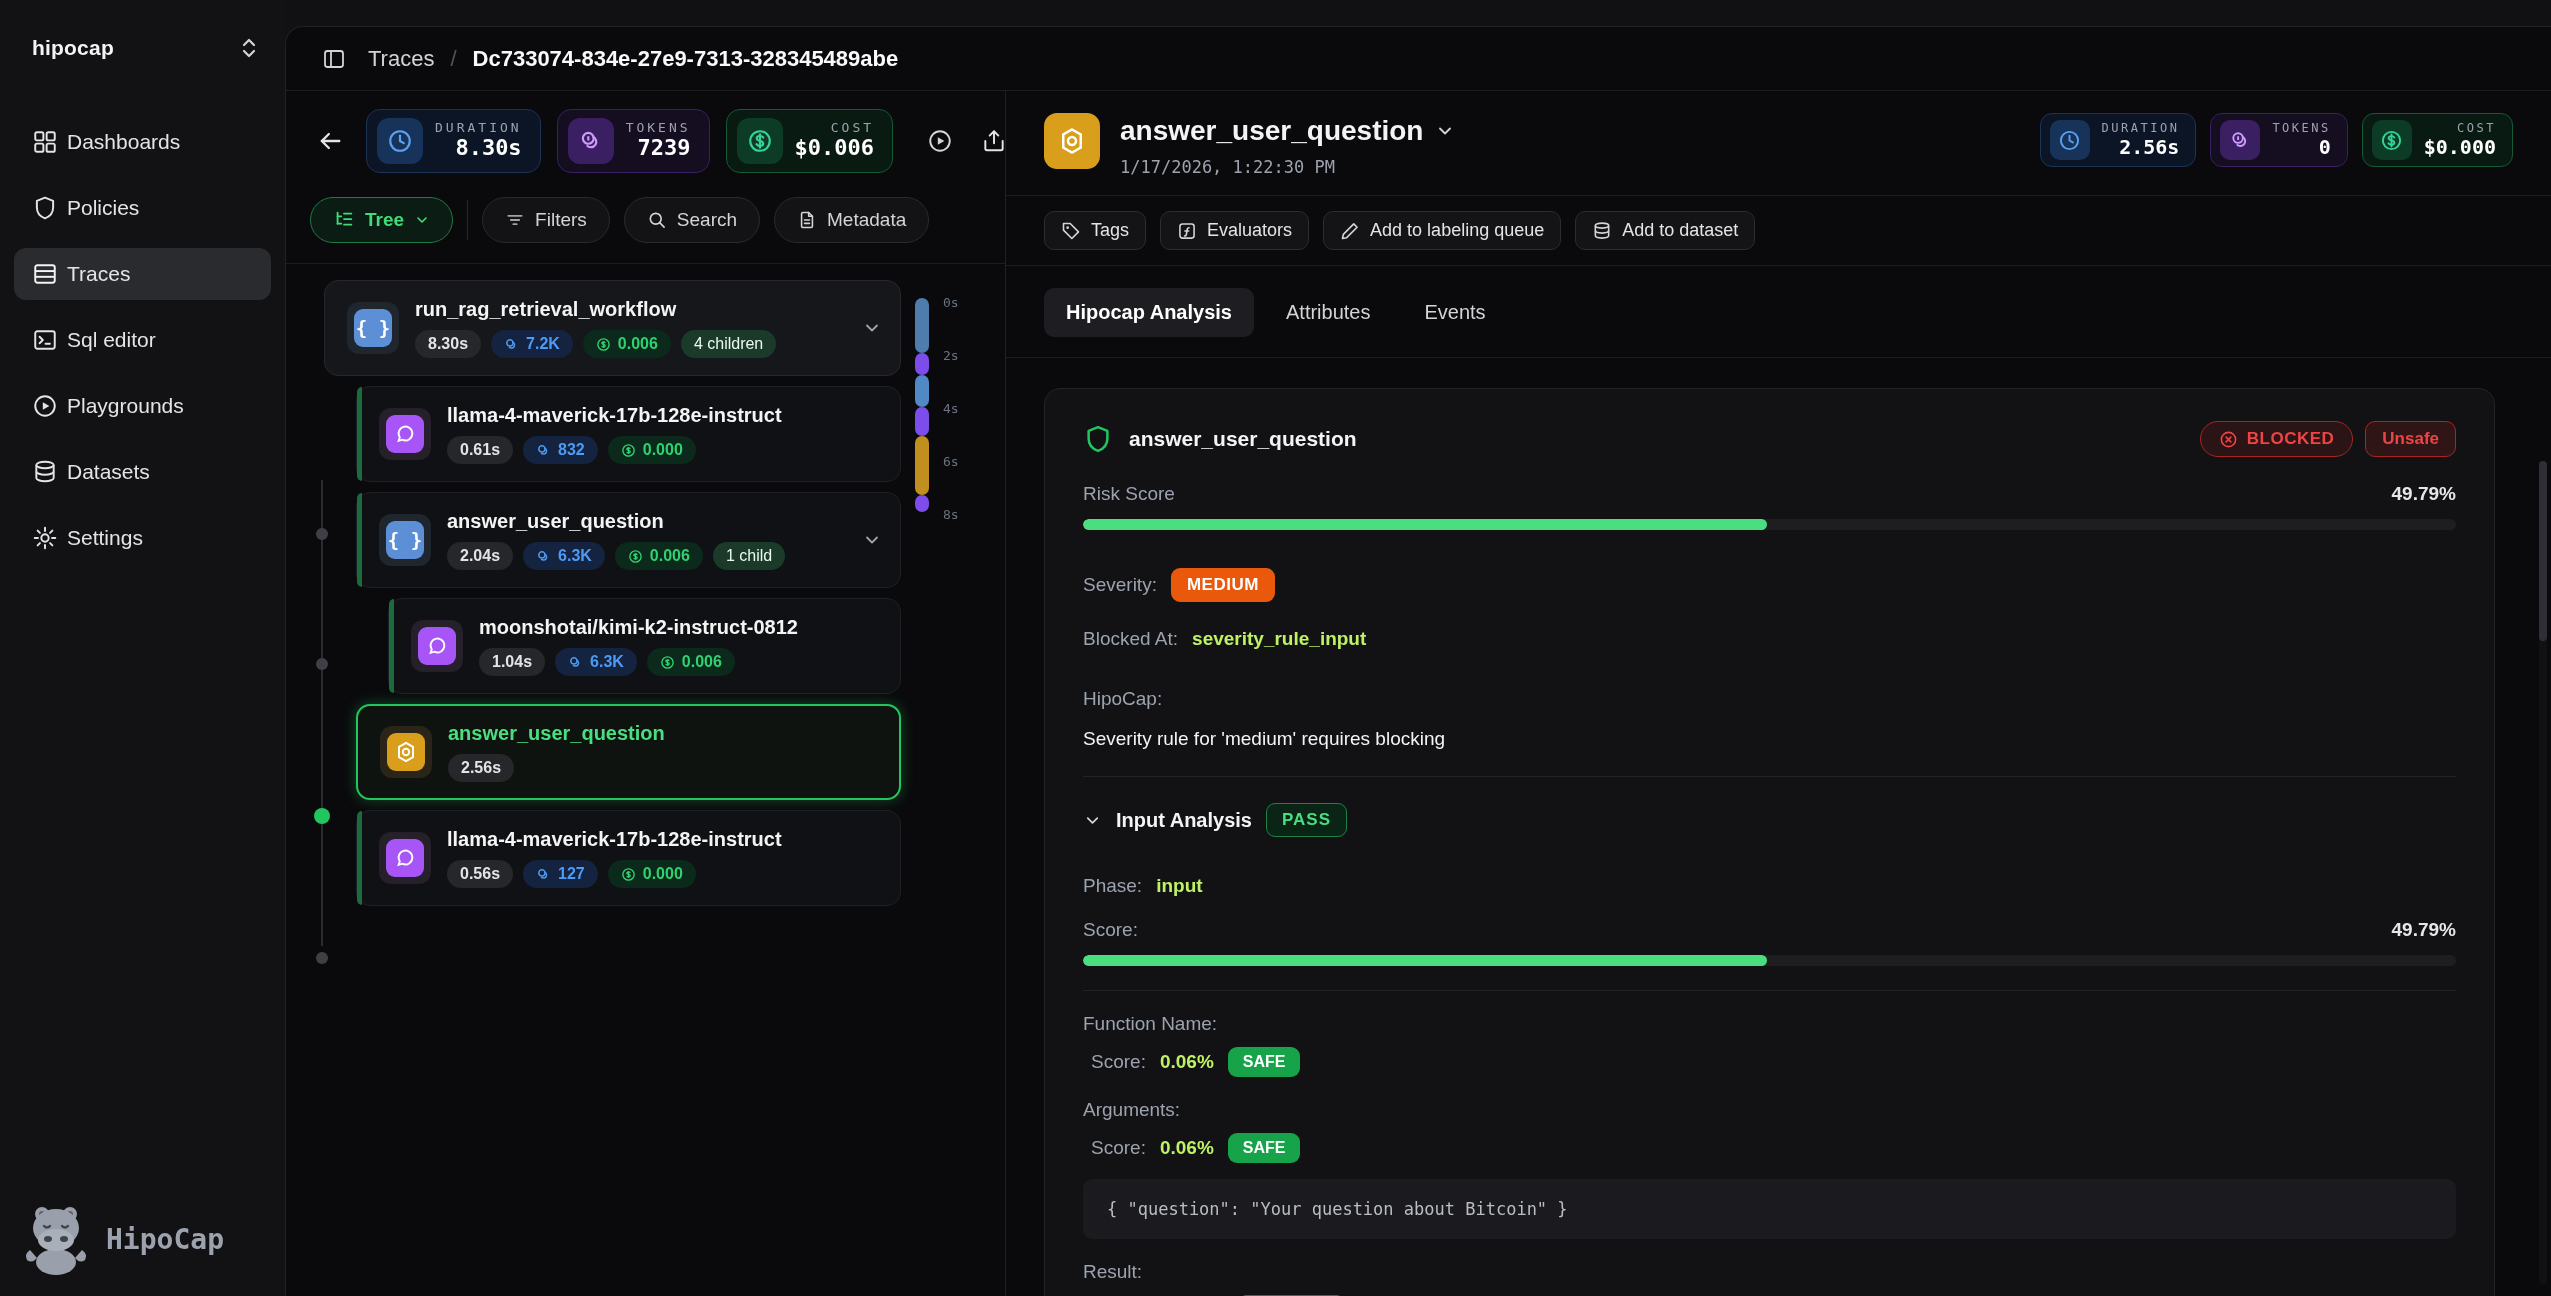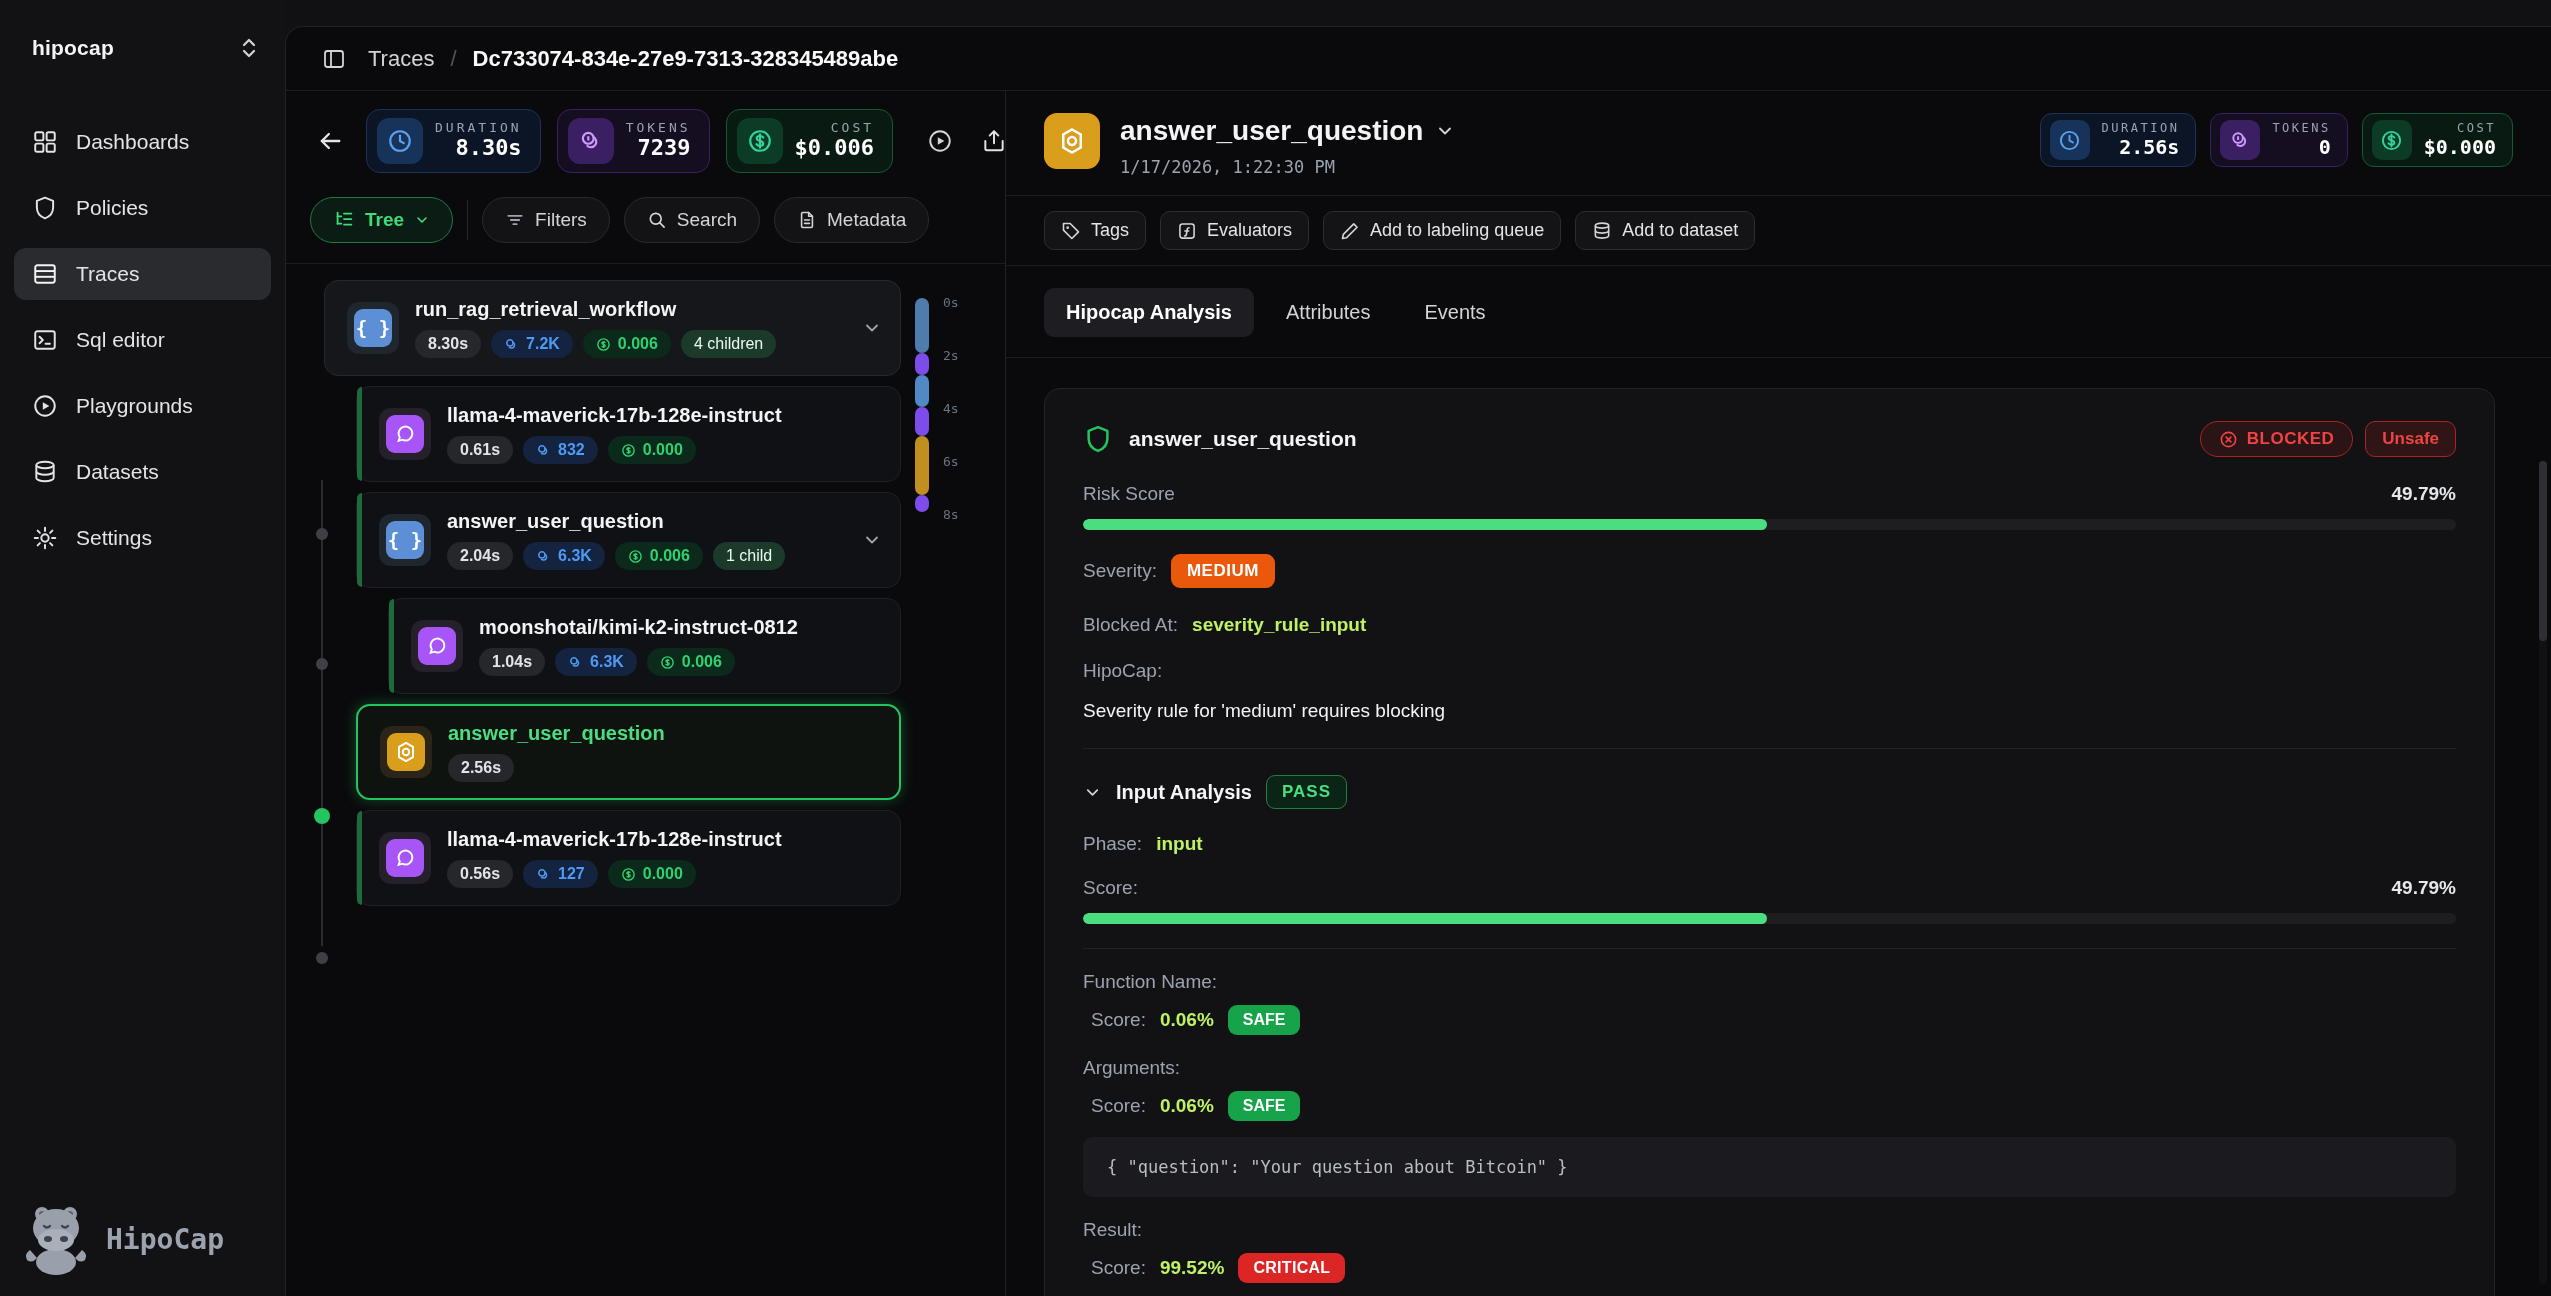--- a/index.html
+++ b/index.html
@@ -8,21 +8,21 @@
     background:#111114; color:#f4f4f5;
     font-family:"Liberation Sans", sans-serif;
   }
   .app { display:flex; width:2551px; height:1296px; }
 
   
   .sidebar { width:285px; flex:0 0 285px; background:#121215; position:relative; padding-top:26px; }
   .ws-switcher { display:flex; align-items:center; justify-content:space-between; padding:10px 26px 10px 32px; cursor:pointer; }
   .ws-name { font-size:21px; font-weight:700; letter-spacing:.2px; }
   .nav { margin-top:46px; padding:0 14px; display:flex; flex-direction:column; gap:14px; }
-  .nav-item { display:flex; align-items:center; gap:18px; padding:13px 18px; border-radius:12px; color:#e4e4e7; font-size:21px; cursor:pointer; }
+  .nav-item { display:flex; align-items:center; gap:9px; padding:13px 18px; border-radius:12px; color:#e4e4e7; font-size:21px; cursor:pointer; }
   .nav-item.active { background:#2a2b2f; font-weight:500; }
   .nav-item svg { flex:0 0 auto; }
   .side-logo { position:absolute; left:18px; bottom:18px; display:flex; align-items:center; gap:12px; }
   .side-logo-text { font-family:"DejaVu Sans Mono", monospace; font-size:28px; font-weight:700; color:#9ca3af; }
 
   
   .main { flex:1; display:flex; flex-direction:column; margin-top:26px; background:#0a0a0c; border-top-left-radius:18px; border-top:1px solid #222226; border-left:1px solid #222226; overflow:hidden; }
   .topbar { height:64px; flex:0 0 64px; display:flex; align-items:center; gap:16px; padding:0 30px; border-bottom:1px solid #1d1d21; }
   .crumb-section { color:#d4d4d8; font-size:22px; }
   .crumb-sep { color:#52525b; font-size:22px; }
@@ -124,21 +124,21 @@
   .pass-badge { background:#0a2516; border:1px solid #1d8045; color:#4ade80; font-weight:700; font-size:17px; padding:6px 15px; border-radius:9px; letter-spacing:1px; }
 
   .divider { height:1px; background:#222228; margin:26px 0; }
   .inline-row { display:flex; align-items:center; gap:14px; }
   .code-block { margin-top:16px; background:#1b1b1f; border-radius:9px; padding:17px 24px; font-family:"DejaVu Sans Mono", monospace; font-size:17px; line-height:1.55; color:#b9bdc4; white-space:pre-wrap; word-break:break-word; }
 
   .v-scrollbar { position:absolute; right:4px; top:370px; bottom:12px; width:8px; border-radius:4px; background:rgba(255,255,255,.03); }
   .v-thumb { width:100%; height:180px; border-radius:4px; background:#2e2e34; }
 
   svg { display:block; }
-  .mt18 { margin-top:18px; } .mt22 { margin-top:22px; } .mt26 { margin-top:26px; } .mt30 { margin-top:24px; }
+  .mt18 { margin-top:18px; } .mt22 { margin-top:22px; } .mt26 { margin-top:26px; } .mt30 { margin-top:38px; }
 </style>
 </head>
 <body>
 
 <div class="app">
 
   <aside class="sidebar">
     <div class="ws-switcher">
       <span class="ws-name">hipocap</span>
       <span>

